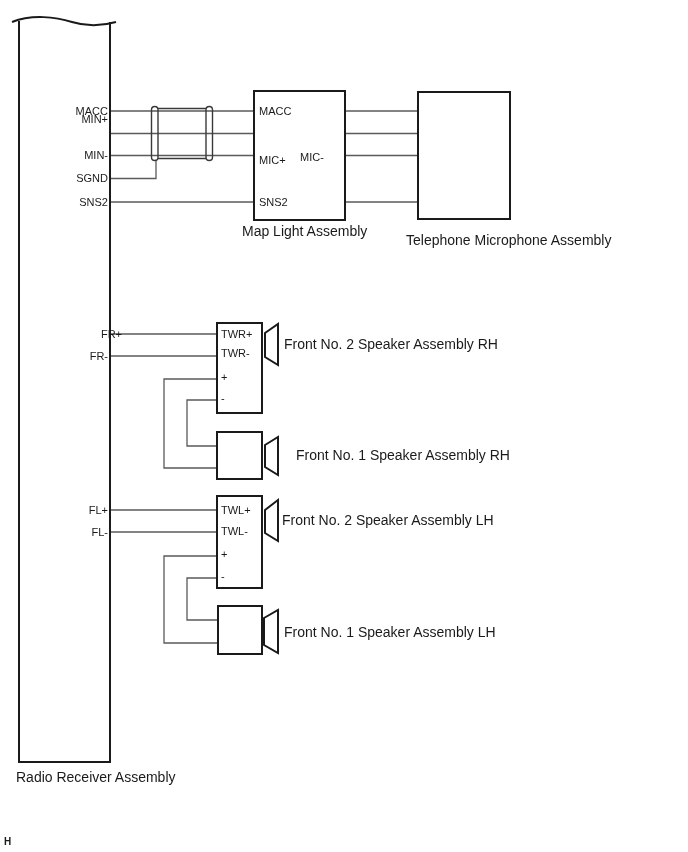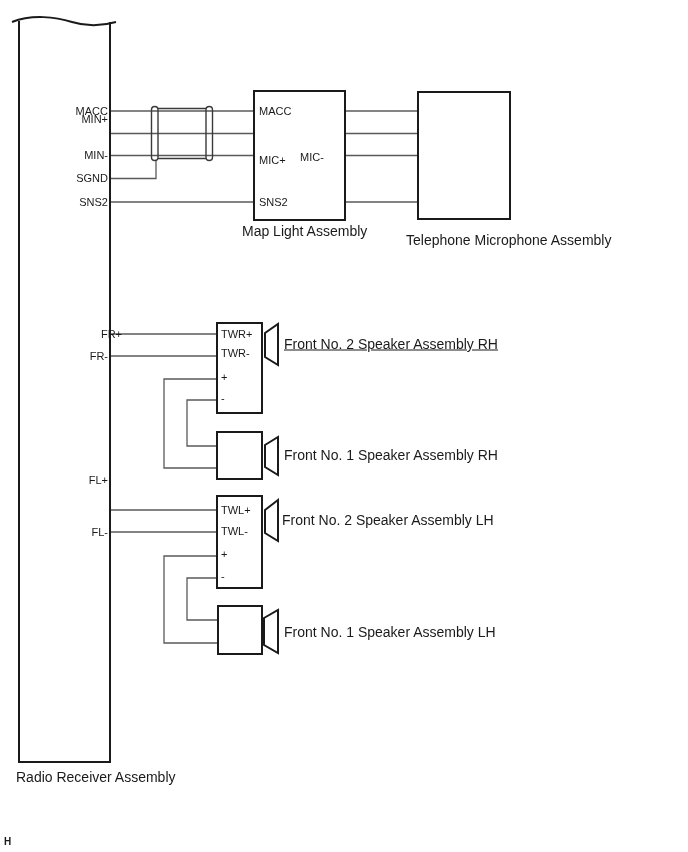--- a/index.html
+++ b/index.html
@@ -82,41 +82,41 @@
   <div class="box" style="left:216px;top:495px;width:47px;height:94px;"></div>
   <div class="box" style="left:217px;top:605px;width:46px;height:50px;"></div>
 
   <div class="pin r" style="left:55px;width:53px;top:110.5px;">MACC</div>
   <div class="pin r" style="left:55px;width:53px;top:119px;text-align:right;">MIN+</div>
   <div class="pin r" style="left:55px;width:53px;top:155px;">MIN-</div>
   <div class="pin r" style="left:55px;width:53px;top:178px;">SGND</div>
   <div class="pin r" style="left:55px;width:53px;top:201.5px;">SNS2</div>
   <div class="pin r" style="left:69px;width:53px;top:334px;">FR+</div>
   <div class="pin r" style="left:55px;width:53px;top:356px;">FR-</div>
-  <div class="pin r" style="left:55px;width:53px;top:480px;text-align:right;">FL+</div>
+  <div class="pin r" style="left:55px;width:53px;top:510px;text-align:right;">FL+</div>
   <div class="pin r" style="left:55px;width:53px;top:532px;">FL-</div>
 
   <div class="pin" style="left:259px;top:111px;">MACC</div>
   <div class="pin" style="left:259px;top:134px;margin-top:26px;">MIC+</div>
   <div class="pin" style="left:274px;top:157px;margin-left:26px;">MIC-</div>
   <div class="pin" style="left:259px;top:202px;">SNS2</div>
 
   <div class="pin" style="left:221px;top:334px;text-align:center;">TWR+</div>
   <div class="pin" style="left:221px;top:353px;">TWR-</div>
   <div class="pin" style="left:221px;top:377px;">+</div>
   <div class="pin" style="left:221px;top:398px;">-</div>
 
   <div class="pin" style="left:221px;top:510px;">TWL+</div>
   <div class="pin" style="left:221px;top:531px;">TWL-</div>
   <div class="pin" style="left:221px;top:554px;">+</div>
   <div class="pin" style="left:221px;top:576px;">-</div>
 
   <div class="lbl" style="left:242px;top:231px;">Map Light Assembly</div>
   <div class="lbl" style="left:406px;top:240px;">Telephone Microphone Assembly</div>
-  <div class="lbl" style="left:284px;top:344px;text-decoration:underline;">Front No. 2 Speaker Assembly RH</div>
-  <div class="lbl" style="left:284px;top:455px;">Front No. 1 Speaker Assembly RH</div>
+  <div class="lbl" style="left:284px;top:344px;">Front No. 2 Speaker Assembly RH</div>
+  <div class="lbl" style="left:296px;top:455px;">Front No. 1 Speaker Assembly RH</div>
   <div class="lbl" style="left:282px;top:520px;">Front No. 2 Speaker Assembly LH</div>
   <div class="lbl" style="left:284px;top:632px;">Front No. 1 Speaker Assembly LH</div>
   <div class="lbl" style="left:16px;top:777px;">Radio Receiver Assembly</div>
 
   <div class="marker" style="left:4px;top:841px;">H</div>
 
 </div>
 
 </body></html>

